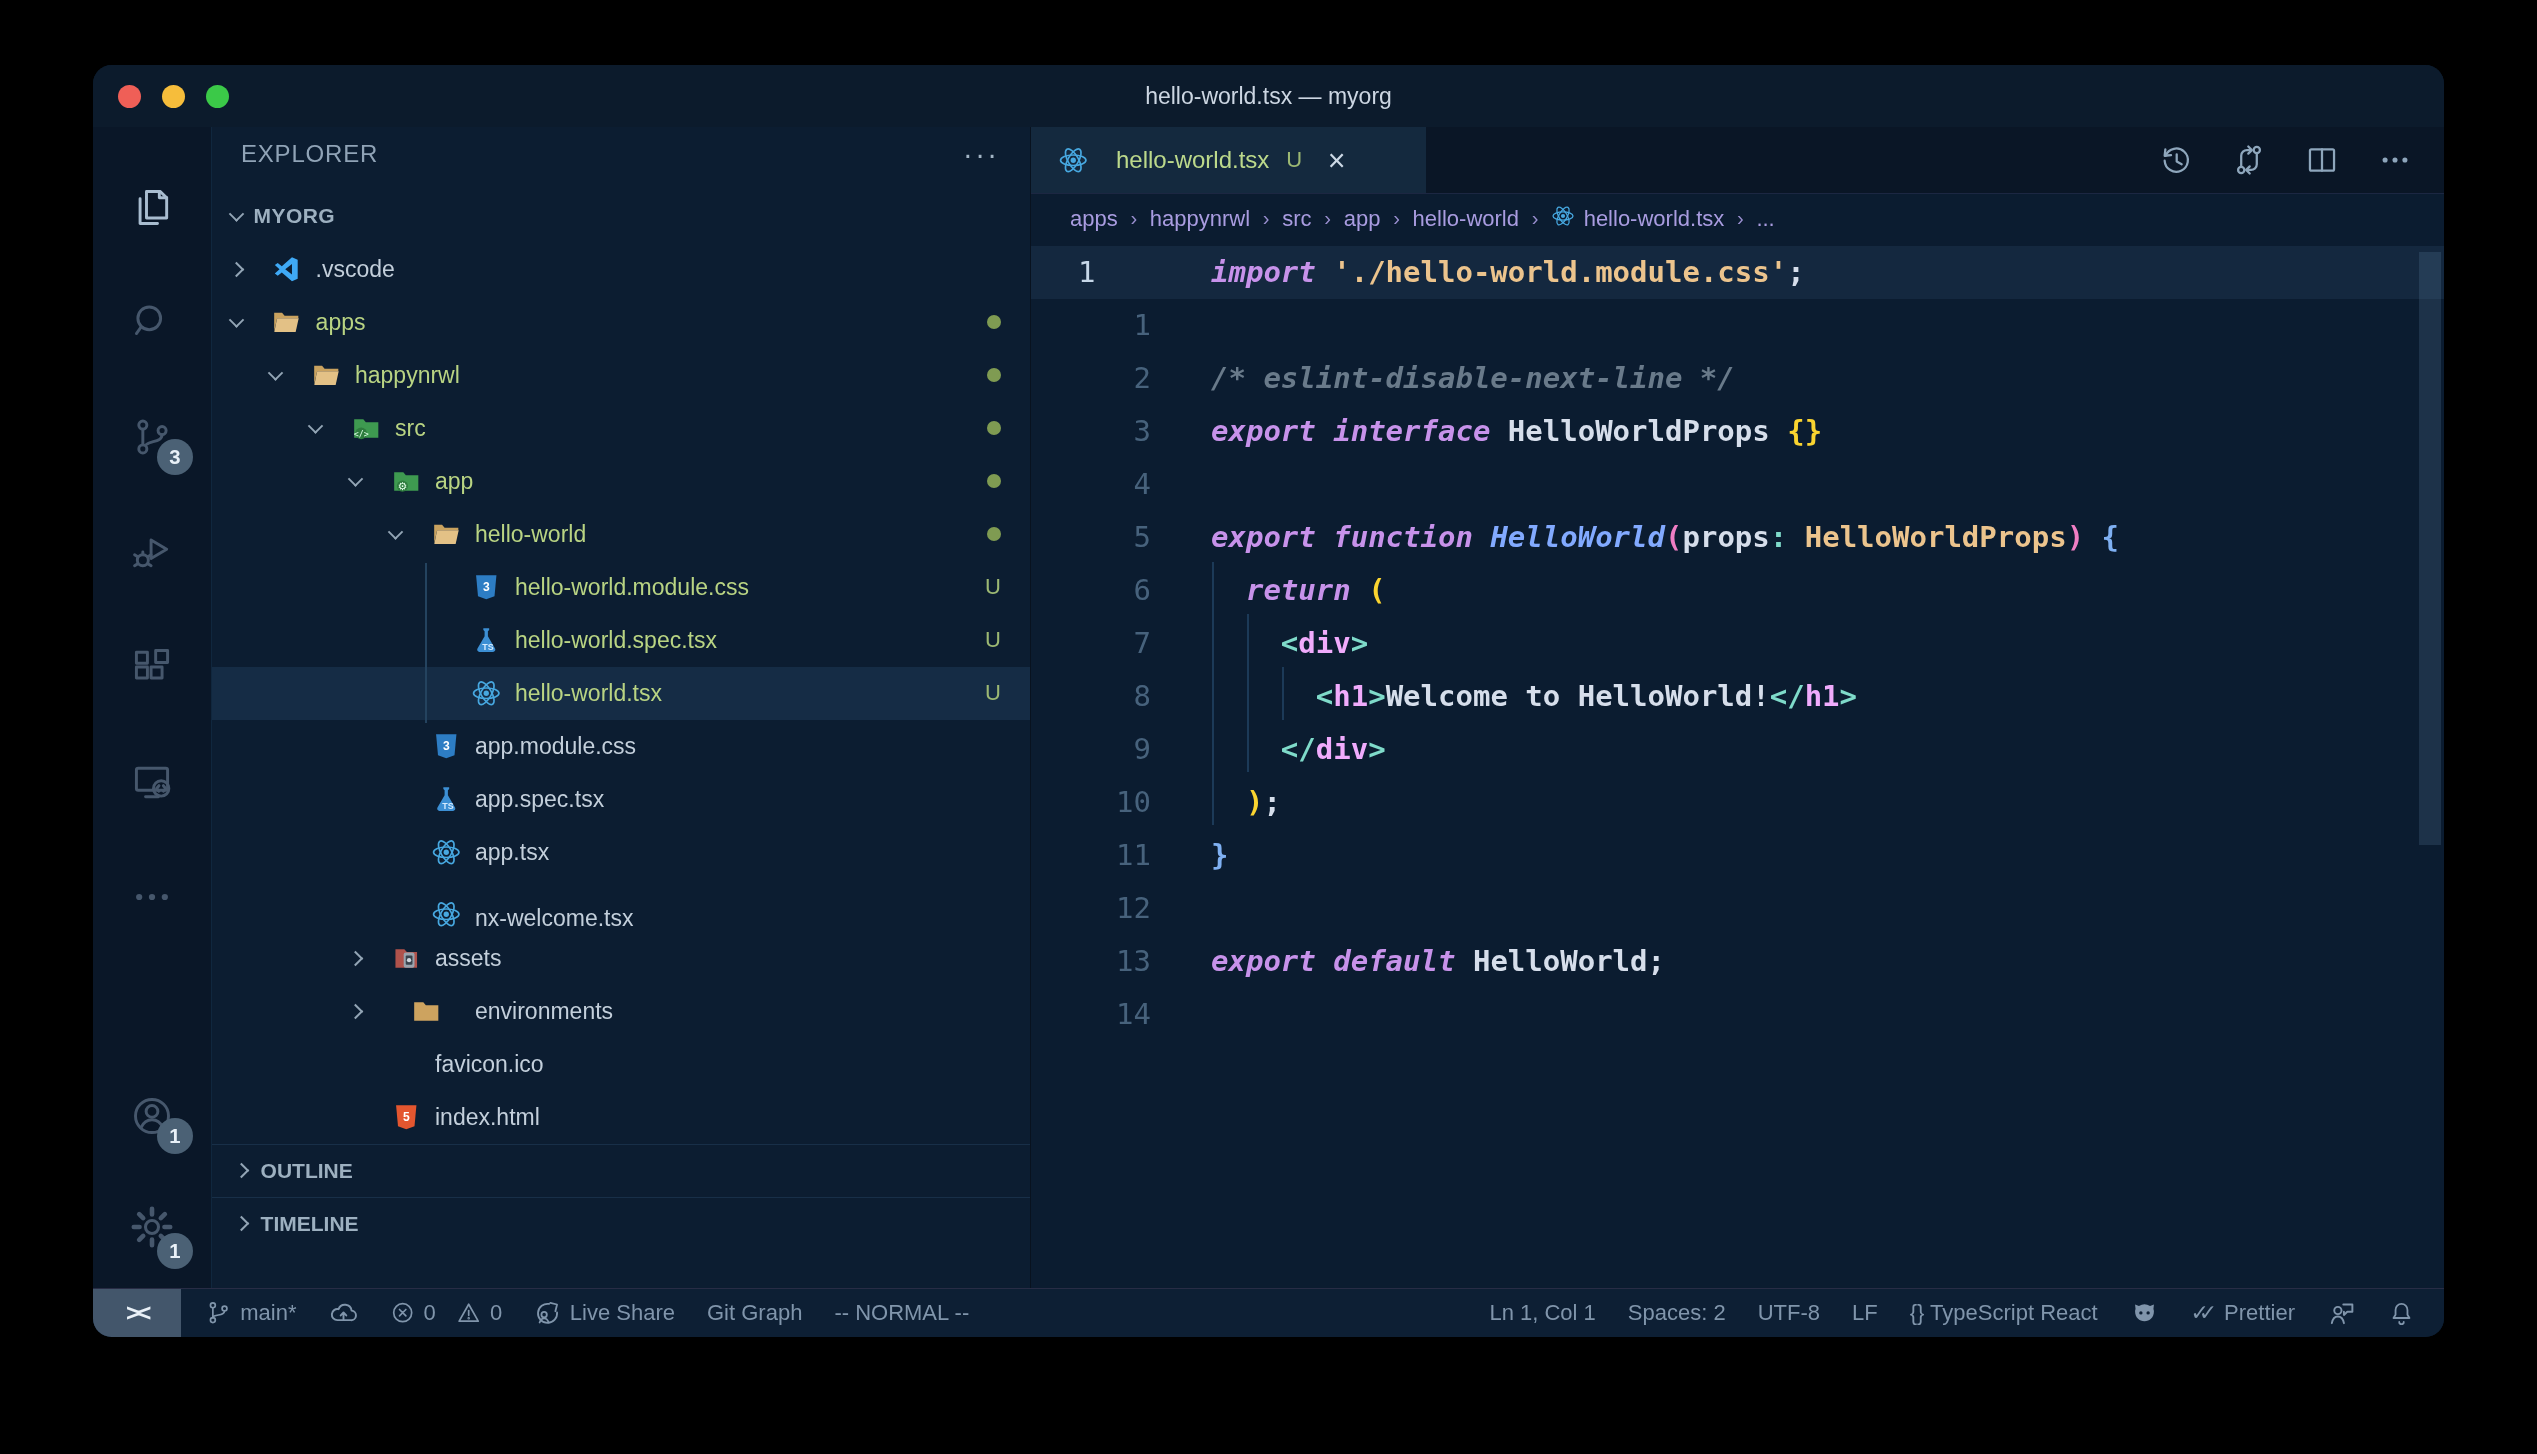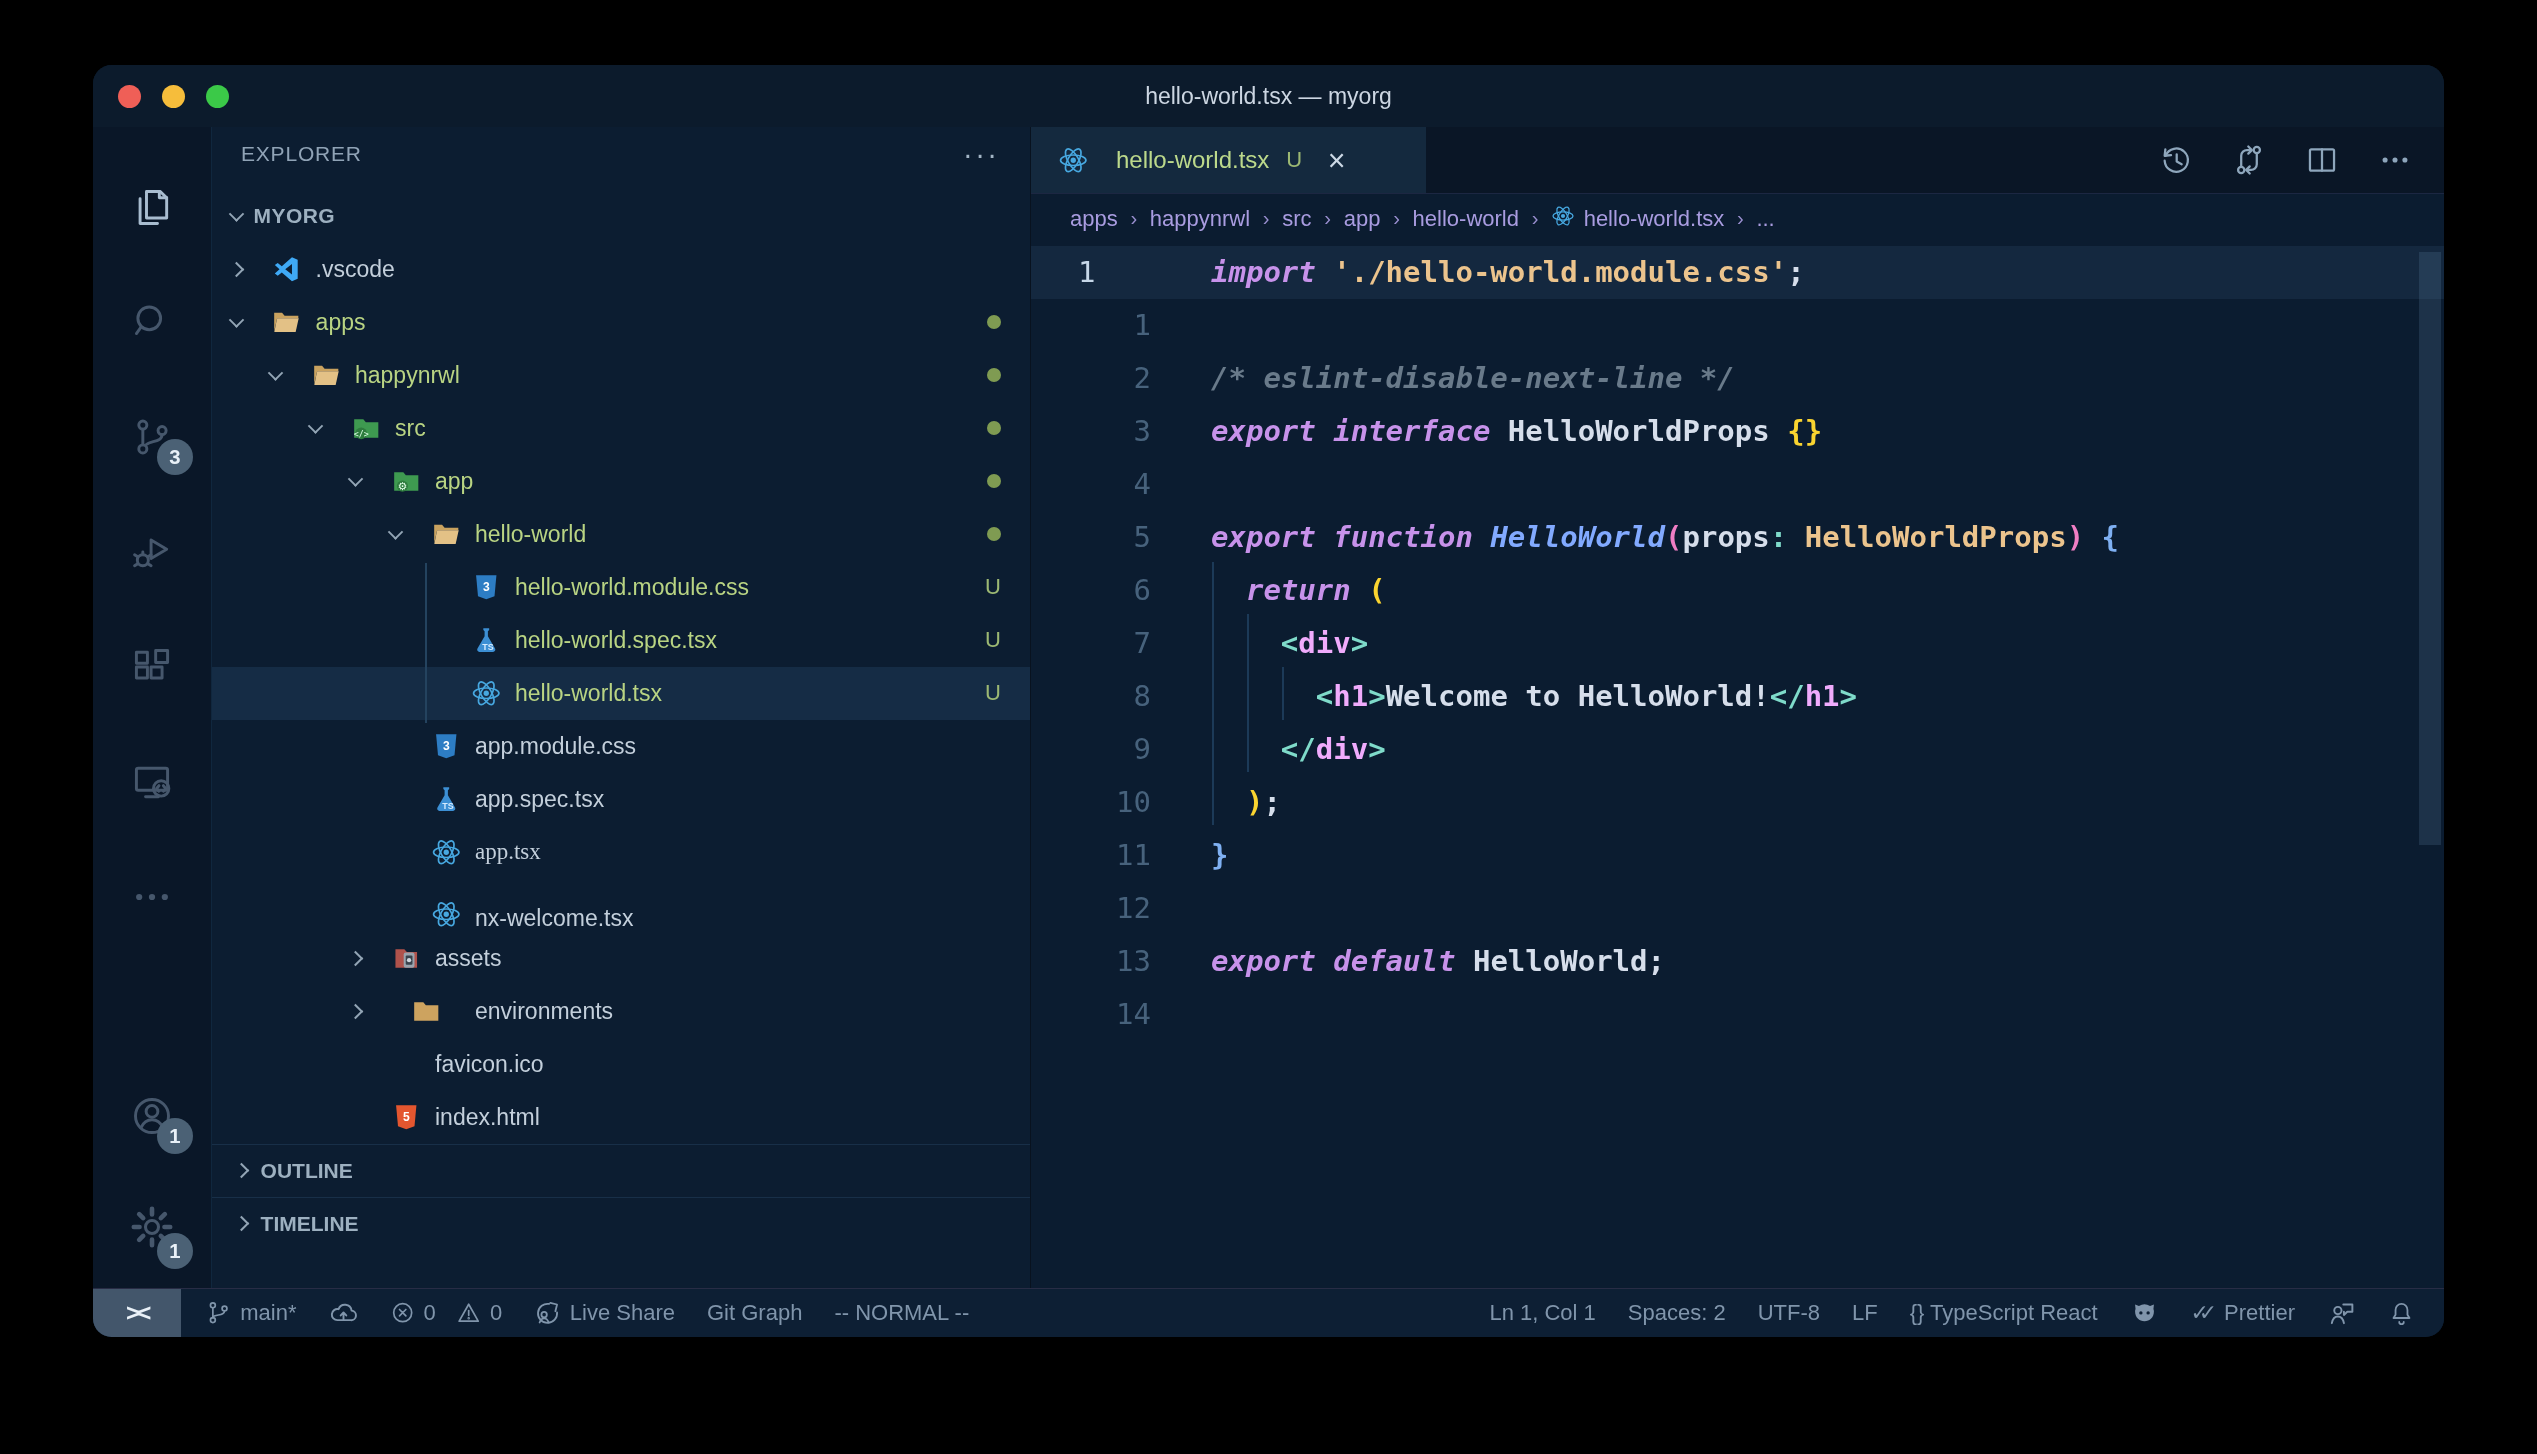--- a/index.html
+++ b/index.html
@@ -29,21 +29,21 @@
   .abar-badge { position:absolute; right:18.6px; bottom:18.6px; min-width:36px; height:36px; border-radius:50%;
                 background:#4b6175; color:#e9f1f8; font-size:20.3px; font-weight:bold;
                 display:flex; align-items:center; justify-content:center; }
   .abar-spacer { margin-top:auto; }
   .abar-bottom { padding-bottom:6.8px; }
 
   
   .sidebar { width:819px; background:#0c1d31; border-right:1.7px solid #08121f;
              display:flex; flex-direction:column; flex:0 0 auto; font-size:23px; color:#c3cfdb; }
   .sb-header { height:54px; display:flex; align-items:center; padding:0 30.5px 0 29px; flex:0 0 auto; }
-  .sb-header .htxt { font-size:21px; color:#90a3b6; letter-spacing:0.8px; }
+  .sb-header .htxt { font-size:24px; color:#90a3b6; letter-spacing:0.8px; }
   .sb-more { margin-left:auto; color:#a3b5c6; font-size:29px; letter-spacing:2.5px; cursor:pointer; line-height:8.5px; }
   .sb-section { height:53px; display:flex; align-items:center; gap:12px; padding-left:18.6px;
                 font-weight:bold; font-size:21px; color:#9db0c0; letter-spacing:0.4px; margin-top:8.5px; cursor:pointer; }
   .chev { width:11px; height:11px; border-right:2.5px solid #93a5b5; border-bottom:2.5px solid #93a5b5; flex:0 0 auto; }
   .chev.down  { transform:rotate(45deg) translate(-1.7px,-1.7px); }
   .chev.right { transform:rotate(-45deg); }
   .chev-slot { width:39px; display:flex; justify-content:flex-start; align-items:center; flex:0 0 auto; }
 
   .tree { position:relative; flex:0 0 auto; }
   .trow { height:53px; display:flex; align-items:center; cursor:pointer; padding-right:29px; }
@@ -332,21 +332,21 @@
           <div class="trow" style="padding-left: 178px;">
             <span class="chev-slot"></span>
             <span class="ticon">
               <svg width="30.5" height="30.5" viewBox="0 0 24 24" style="font-size:27px">
                 <path fill="#3c8fd4" d="M9.7 2.5h4.6V4l-1 1v3.8l5.6 9.7a1.8 1.8 0 0 1-1.6 2.7H6.7A1.8 1.8 0 0 1 5.1 18.5L10.7 8.8V5l-1-1z"></path>
                 <text x="13.4" y="19.6" font-size="7" font-weight="bold" fill="#d6ecff" text-anchor="middle" font-family="Liberation Sans, sans-serif">TS</text>
               </svg>
             </span>
             <span class="tlabel">app.spec.tsx</span>
           </div>
-          <div class="trow" style="padding-left: 178px; font-family: Liberation Serif, serif;">
+          <div class="trow" style="padding-left: 178px;">
             <span class="chev-slot"></span>
             <span class="ticon">
               <svg width="30.5" height="30.5" viewBox="0 0 24 24" fill="none" stroke="#47a8e0" stroke-width="1.3">
                 <circle cx="12" cy="12" r="2.1" fill="#47a8e0" stroke="none"></circle>
                 <ellipse cx="12" cy="12" rx="10" ry="4.1"></ellipse>
                 <ellipse cx="12" cy="12" rx="10" ry="4.1" transform="rotate(60 12 12)"></ellipse>
                 <ellipse cx="12" cy="12" rx="10" ry="4.1" transform="rotate(120 12 12)"></ellipse>
               </svg>
             </span>
             <span class="tlabel">app.tsx</span>

